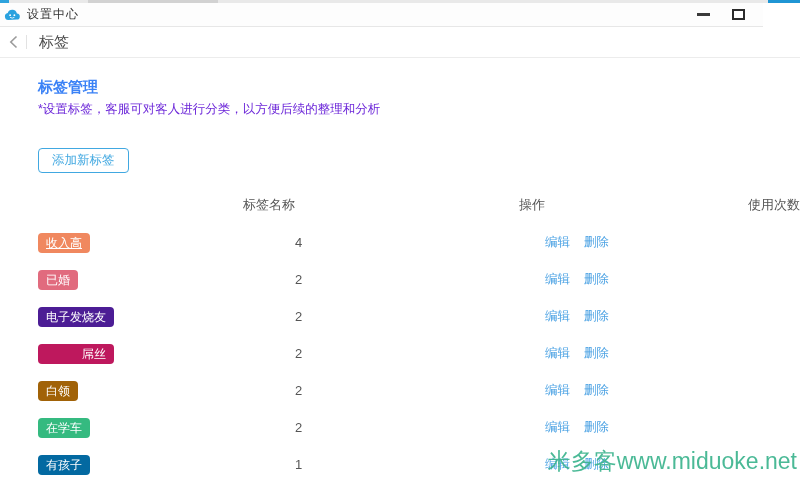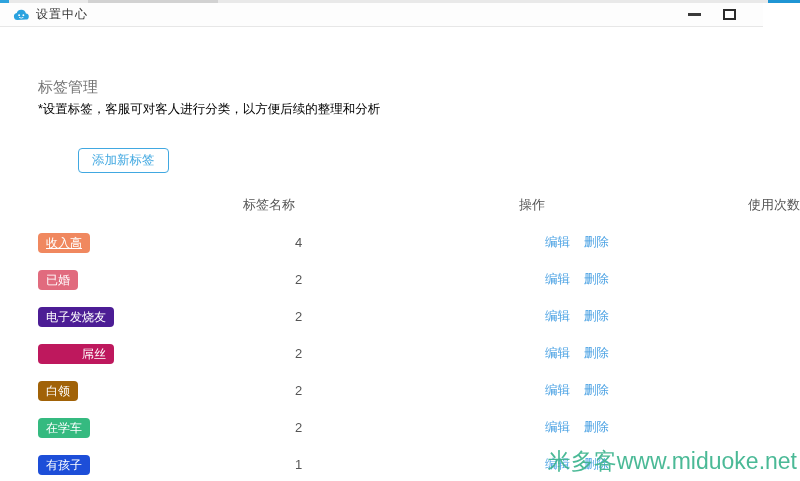--- a/index.html
+++ b/index.html
@@ -9,43 +9,43 @@
   .window { position:absolute; inset:0; background:#fff; }
 
   
   .top-sliver { position:absolute; top:0; left:0; width:800px; height:3px; background:#e9e9e9; }
   .top-sliver .seg-left  { position:absolute; left:0; top:0; width:9px; height:3px; background:#2ea3dd; }
   .top-sliver .seg-mid   { position:absolute; left:88px; top:0; width:130px; height:3px; background:#d2d2d2; }
   .top-sliver .seg-right { position:absolute; right:0; top:0; width:32px; height:3px; background:#1f95d4; }
 
   
   .titlebar { position:absolute; top:3px; left:0; width:763px; height:24px; background:#fdfdfd;
-              border-bottom:1px solid #e7e7e7; display:flex; align-items:center; padding:0 13px; }
+              border-bottom:1px solid #e7e7e7; display:flex; align-items:center; padding:0 4px; }
   .app-logo { width:17px; height:14px; margin-right:6px; flex:0 0 auto; }
   .app-title { font-size:12px; color:#333; letter-spacing:1px; }
   .win-controls { margin-left:auto; display:flex; align-items:center; gap:22px; padding-right:14px; }
   .btn-min { width:13px; height:3px; background:#3a3a3a; cursor:pointer; }
   .btn-max { width:13px; height:11px; border:2px solid #2b2b2b; background:#fff; cursor:pointer; }
 
   
   .navbar { position:absolute; top:27px; left:0; width:800px; height:31px; background:#fff;
             border-bottom:1px solid #ececec; display:flex; align-items:center; }
   .back-chevron { width:26px; height:100%; display:flex; align-items:center; justify-content:center;
                   color:#9b9b9b; font-size:16px; cursor:pointer; }
   .back-chevron svg { display:block; }
   .nav-divider { width:1px; height:14px; background:#e2e2e2; }
   .nav-title { font-size:15px; color:#4a4a4a; margin-left:12px; }
 
   
-  .page-heading { position:absolute; left:38px; top:78px; font-size:15px; font-weight:400; color:#737373; }
-  .page-desc { position:absolute; left:38px; top:101px; font-size:12.5px; color:#000000; }
+  .page-heading { position:absolute; left:38px; top:78px; font-size:15px; font-weight:700; color:#3b82f6; }
+  .page-desc { position:absolute; left:38px; top:101px; font-size:12.5px; color:#6d28d9; }
   .add-btn { position:absolute; left:38px; top:148px; height:25px; padding:0 13px;
              background:#fff; border:1px solid #41a8e1; border-radius:4px;
              color:#41a8e1; font-size:12.5px; cursor:pointer;
-             font-family:"Liberation Sans","DejaVu Sans",sans-serif;margin-left:40px; }
+             font-family:"Liberation Sans","DejaVu Sans",sans-serif; }
 
   
   .tag-table { position:absolute; left:38px; top:186px; right:0; }
   .t-row { display:grid; grid-template-columns:257px 250px auto; align-items:center; height:37px; }
   .t-head { height:38px; }
   .t-head > div { font-size:13px; color:#555;text-align:right; }
   .tag-chip { display:inline-block; justify-self:start; color:#fff; font-size:12px;
               padding:4px 8px; border-radius:4px; line-height:1; }
   .tag-count { font-size:13px; color:#555; }
   .actions { display:flex; gap:14px; }
@@ -73,20 +73,29 @@
       <circle cx="12.2" cy="8.2" r="1.1" fill="#ffffff"></circle>
       <path d="M7.5 11 q2.2 1.6 4.4 0" stroke="#ffffff" stroke-width="1" fill="none" stroke-linecap="round"></path>
     </svg>
     <span class="app-title">设置中心</span>
     <div class="win-controls">
       <div class="btn-min"></div>
       <div class="btn-max"></div>
     </div>
   </div>
 
+  <div class="navbar">
+    <div class="back-chevron">
+      <svg width="9" height="14" viewBox="0 0 9 14">
+        <polyline points="7.5,1.5 1.8,7 7.5,12.5" fill="none" stroke="#9b9b9b" stroke-width="1.6"></polyline>
+      </svg>
+    </div>
+    <div class="nav-divider"></div>
+    <span class="nav-title">标签</span>
+  </div>
 
   <h2 class="page-heading">标签管理</h2>
   <p class="page-desc">*设置标签，客服可对客人进行分类，以方便后续的整理和分析</p>
   <button class="add-btn">添加新标签</button>
 
   <div class="tag-table">
     <div class="t-row t-head">
       <div>标签名称</div>
       <div>操作</div>
       <div>使用次数</div>
@@ -140,21 +149,21 @@
   <div class="t-row">
     <span class="tag-chip" style="background: rgb(53, 186, 128);">在学车</span>
     <span class="tag-count">2</span>
     <span class="actions">
       <a class="action-link">编辑</a>
       <a class="action-link">删除</a>
     </span>
   </div>
 
   <div class="t-row">
-    <span class="tag-chip" style="background: #1d4ed8;">有孩子</span>
+    <span class="tag-chip" style="background: #0369a1;">有孩子</span>
     <span class="tag-count">1</span>
     <span class="actions">
       <a class="action-link">编辑</a>
       <a class="action-link">删除</a>
     </span>
   </div>
 </div>
   </div>
 
   <div class="watermark" style="color: rgb(60, 180, 142);">米多客www.miduoke.net</div>

